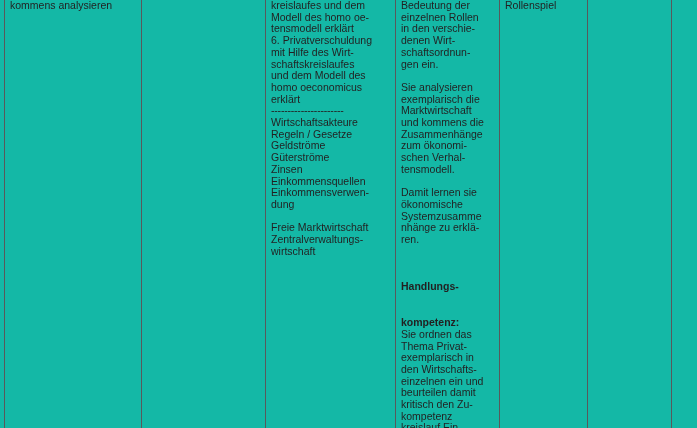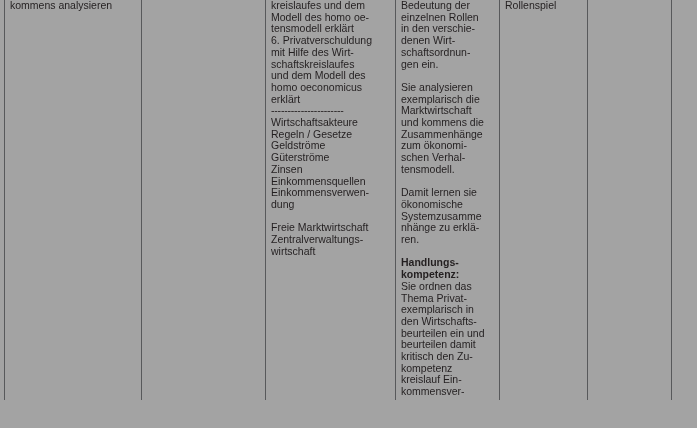--- a/index.html
+++ b/index.html
@@ -12,21 +12,21 @@
     width: 697px;
     height: 428px;
     overflow: hidden;
     font-family: "Liberation Sans", sans-serif;
     color: #231f20;
   }
   .page {
     position: relative;
     width: 697px;
     height: 428px;
-    background: #a3a3a3;
+    background: #14b8a6;
   }
   .table {
     position: absolute;
     left: 4px;
     top: -2px;
     width: 690px;
     border-collapse: collapse;
     table-layout: fixed;
   }
   .table td {
@@ -50,20 +50,21 @@
 
   .cell-inner {
     display: block;
   }
   .line {
     display: block;
     white-space: pre;
   }
   .line.bold {
     font-weight: bold;
+    margin-top: 24px;
   }
   .spacer {
     display: block;
     height: 11.7px;
   }
   .dashes {
     display: block;
     white-space: pre;
     letter-spacing: -0.2px;
   }
@@ -132,21 +133,21 @@
               <span class="line">Systemzusamme</span>
               <span class="line">nhänge zu erklä-</span>
               <span class="line">ren.</span>
               <span class="spacer"></span>
               <span class="line bold">Handlungs-</span>
               <span class="line bold">kompetenz:</span>
               <span class="line">Sie ordnen das</span>
               <span class="line">Thema Privat-</span>
               <span class="line">exemplarisch in</span>
               <span class="line">den Wirtschafts-</span>
-              <span class="line">beurteilen ein und</span>
+              <span class="line">einzelnen ein und</span>
               <span class="line">beurteilen damit</span>
               <span class="line">kritisch den Zu-</span>
               <span class="line">kompetenz</span>
               <span class="line">kreislauf Ein-</span>
               <span class="line">kommensver-</span>
             </span>
           </td>
         <td class="c5">
             <span class="cell-inner">
               <span class="line">Rollenspiel</span>

